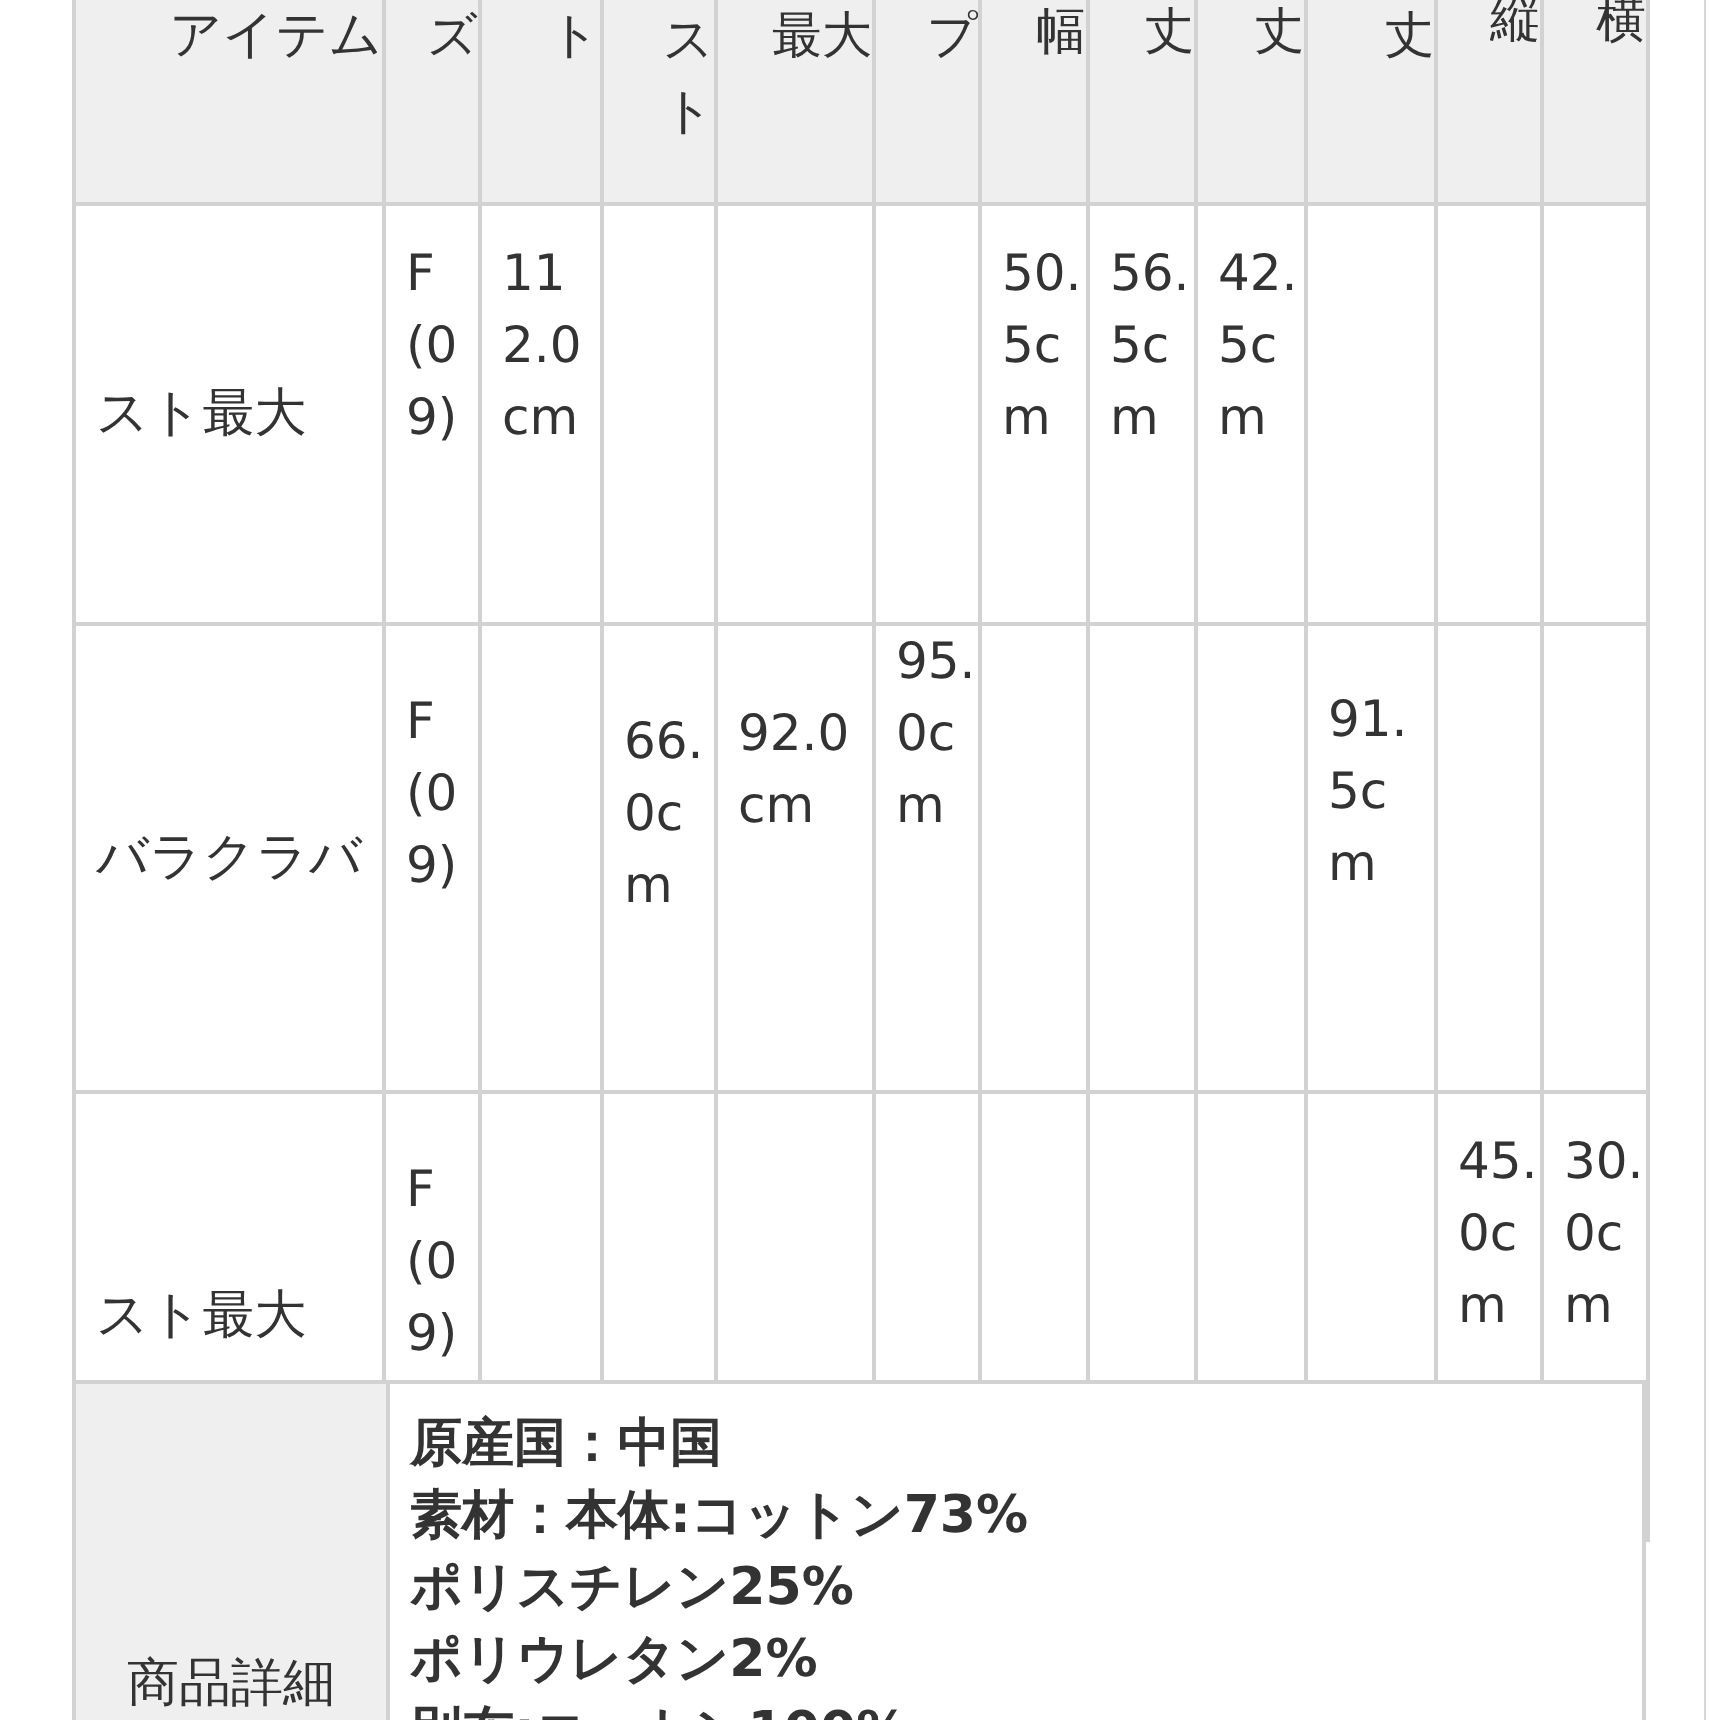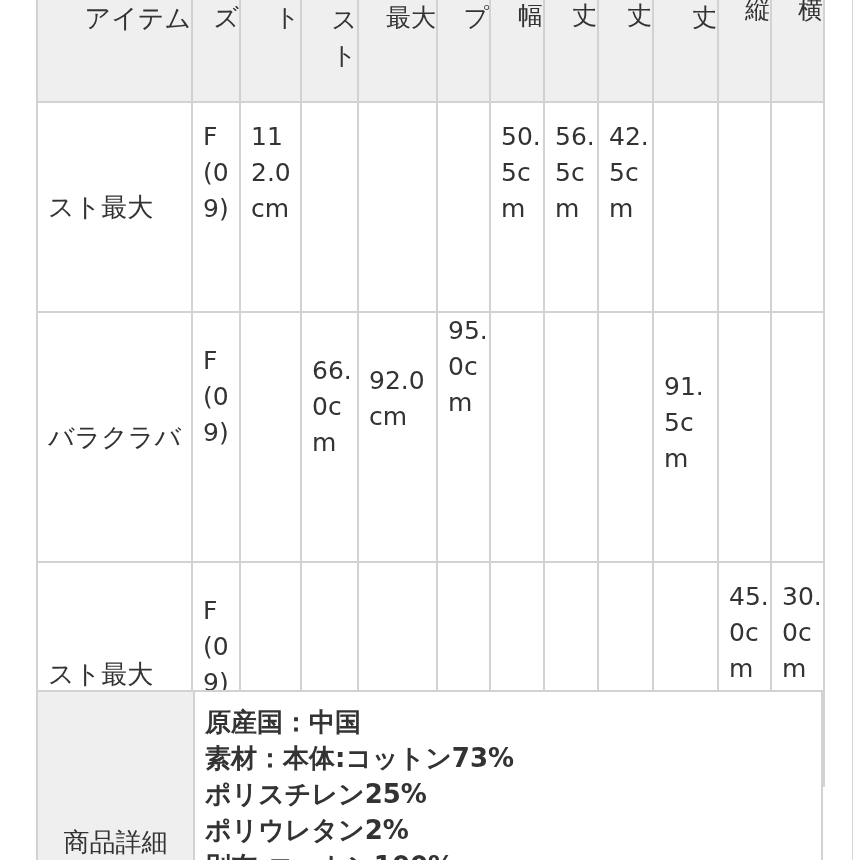--- a/index.html
+++ b/index.html
@@ -95,26 +95,26 @@
     <td class="num"></td>
     <td class="num"></td>
     <td class="num"></td>
   </tr>
 
   <tr class="body">
     <td class="item">バラクラバ</td>
     <td class="num" style="padding-top:30px">F(09)</td>
     <td class="num"></td>
     <td class="num" style="padding-top:40px">66.0cm</td>
-    <td class="num" style="padding-top:50px">92.0cm</td>
+    <td class="num" style="padding-top:36px">92.0cm</td>
     <td class="num" style="padding-top:0">95.0cm</td>
     <td class="num"></td>
     <td class="num"></td>
     <td class="num"></td>
-    <td class="num" style="padding-top:56px">91.5cm</td>
+    <td class="num" style="padding-top:29px">91.5cm</td>
     <td class="num"></td>
     <td class="num"></td>
   </tr>
 
   <tr class="body">
     <td class="item">スト最大</td>
     <td class="num" style="padding-top:30px">F(09)</td>
     <td class="num"></td>
     <td class="num"></td>
     <td class="num"></td>

